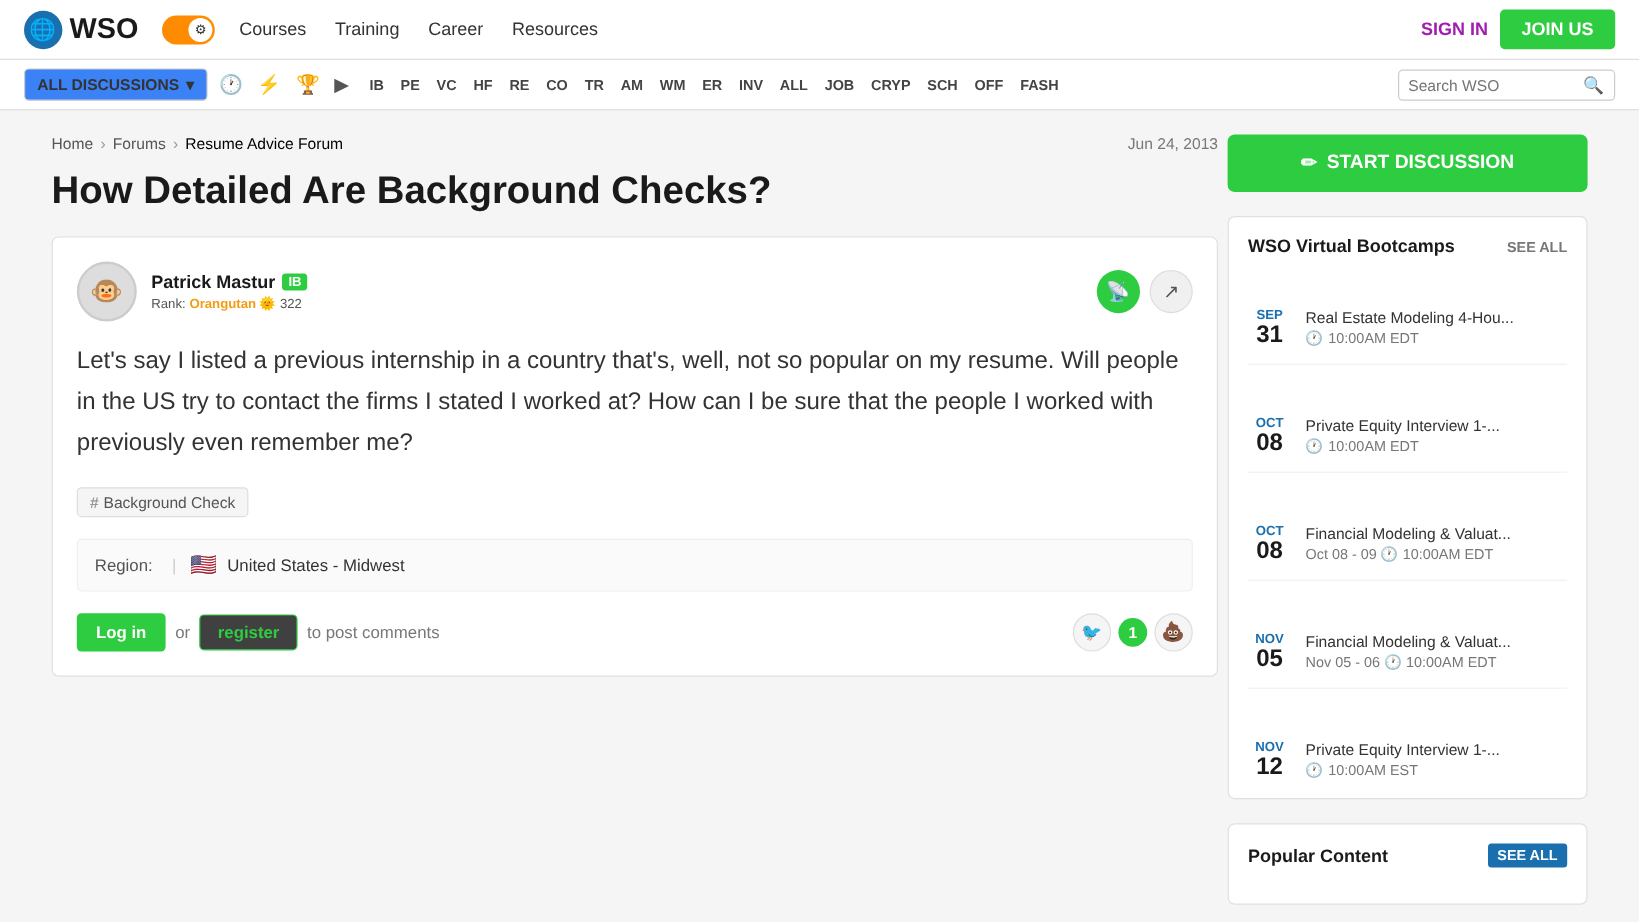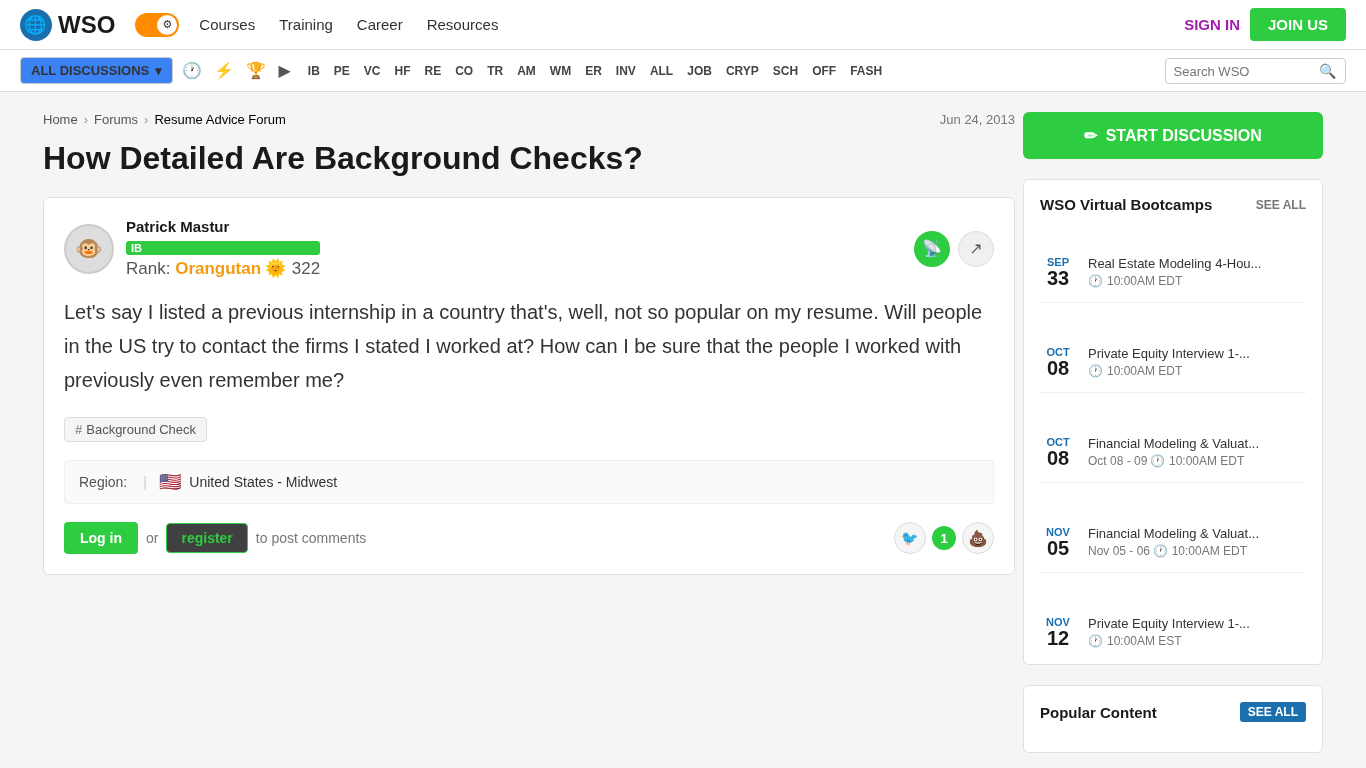--- a/index.html
+++ b/index.html
@@ -158,31 +158,31 @@
       width: 50px; height: 50px;
       border-radius: 50%;
       background: #ddd;
       overflow: hidden;
       display: flex; align-items: center; justify-content: center;
       font-size: 22px;
       color: #888;
       border: 2px solid #ccc;
     }
     .author-info { display: flex; flex-direction: column; gap: 3px; }
-    .author-name-row { display: flex; gap: 6px; flex-direction: column; }
+    .author-name-row { display: flex; align-items: center; gap: 6px; }
     .author-name { font-weight: bold; font-size: 15px; color: #1a1a1a; }
     .ib-badge {
       background: #2ecc40;
       color: white;
       font-size: 11px;
       font-weight: bold;
       border-radius: 3px;
       padding: 1px 5px;
     }
-    .author-rank { font-size: 17px; color: #555; }
+    .author-rank { font-size: 11px; color: #555; }
     .rank-link { color: #f39c12; font-weight: bold; text-decoration: none; }
     .rank-score { color: #555; }
     .author-actions { display: flex; gap: 8px; }
     .action-btn {
       width: 36px; height: 36px;
       border-radius: 50%;
       display: flex; align-items: center; justify-content: center;
       font-size: 16px;
       cursor: pointer;
     }
@@ -513,21 +513,21 @@
 
     <div class="sidebar-card">
       <div class="sidebar-card-header">
         <span class="sidebar-card-title">WSO Virtual Bootcamps</span>
         <a href="#" class="see-all-btn">SEE ALL</a>
       </div>
 
       <div class="event-item">
         <div class="event-date-box">
           <span class="event-month">Sep</span>
-          <span class="event-day">33</span>
+          <span class="event-day">31</span>
         </div>
         <div class="event-info">
           <div class="event-title">Real Estate Modeling 4-Hou...</div>
           <div class="event-time">
             <span>🕐</span>
             <span>10:00AM EDT</span>
           </div>
         </div>
       </div>
 

